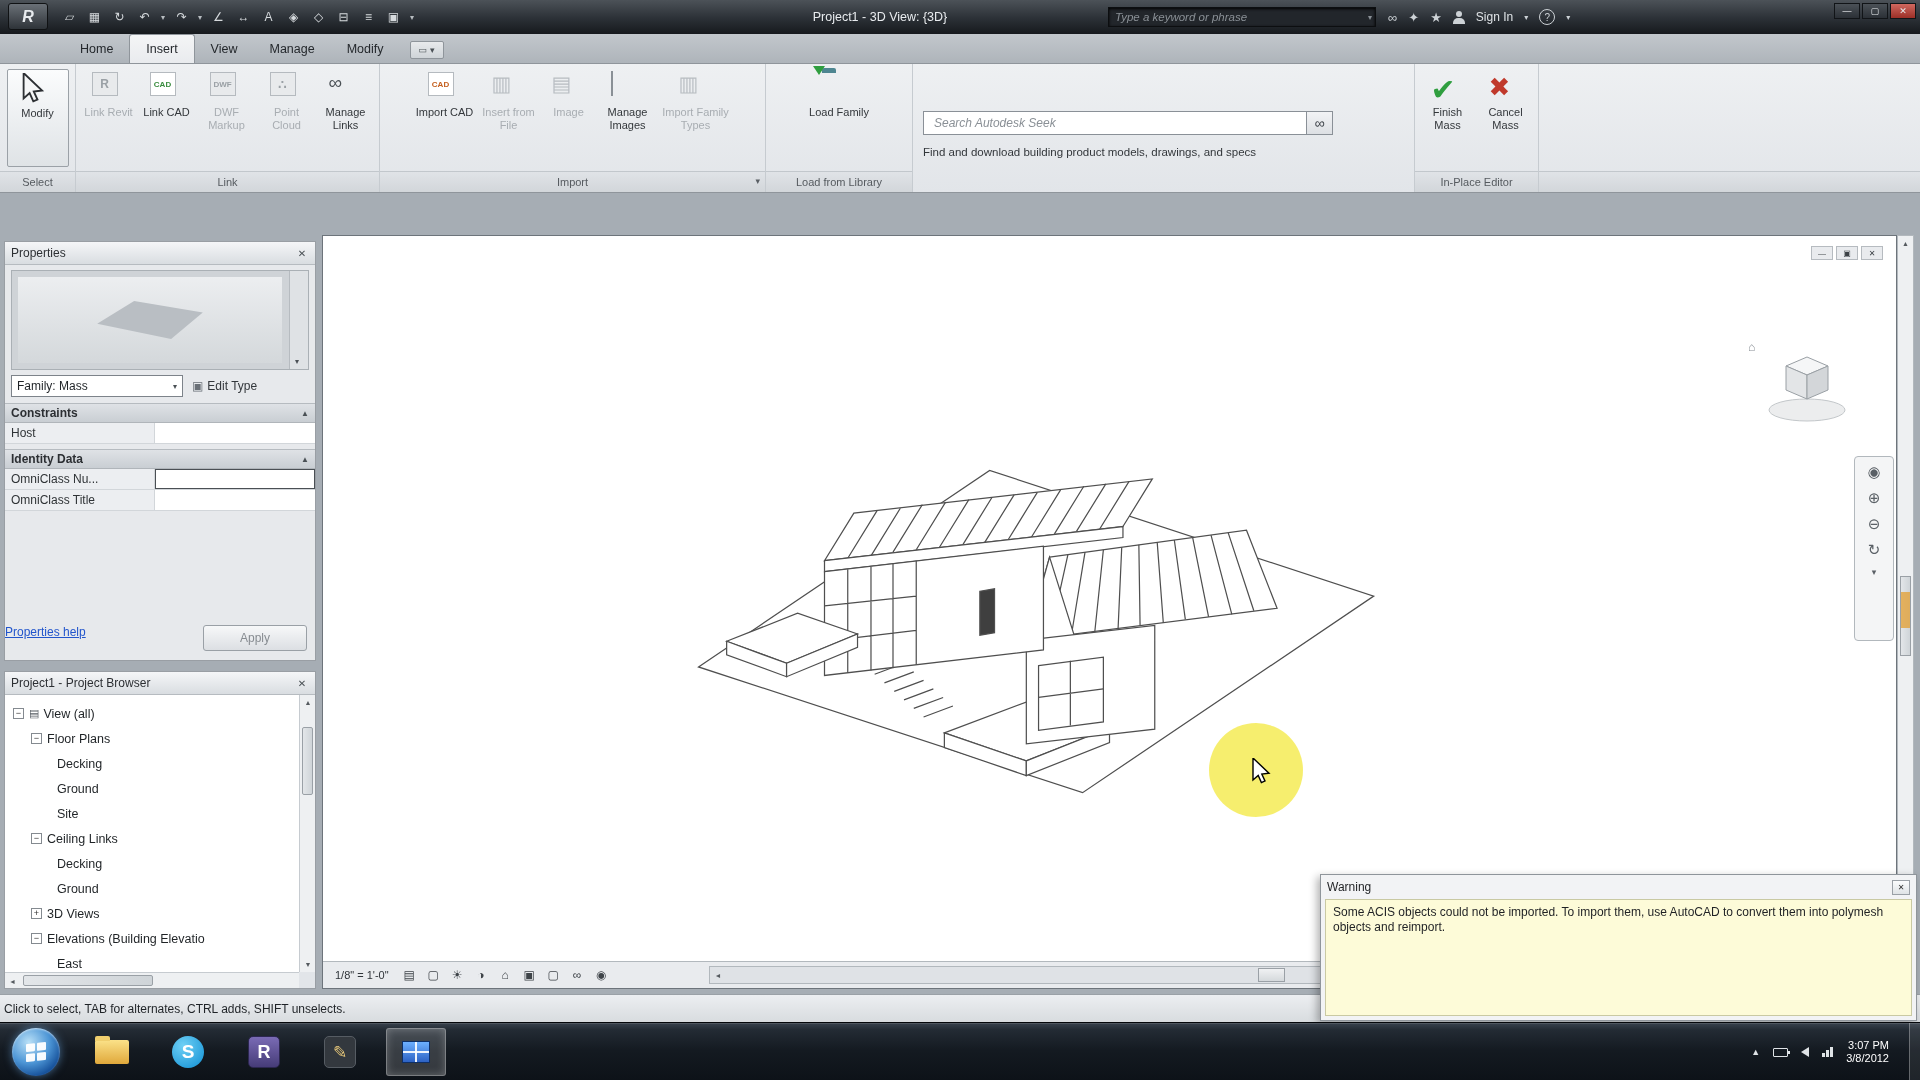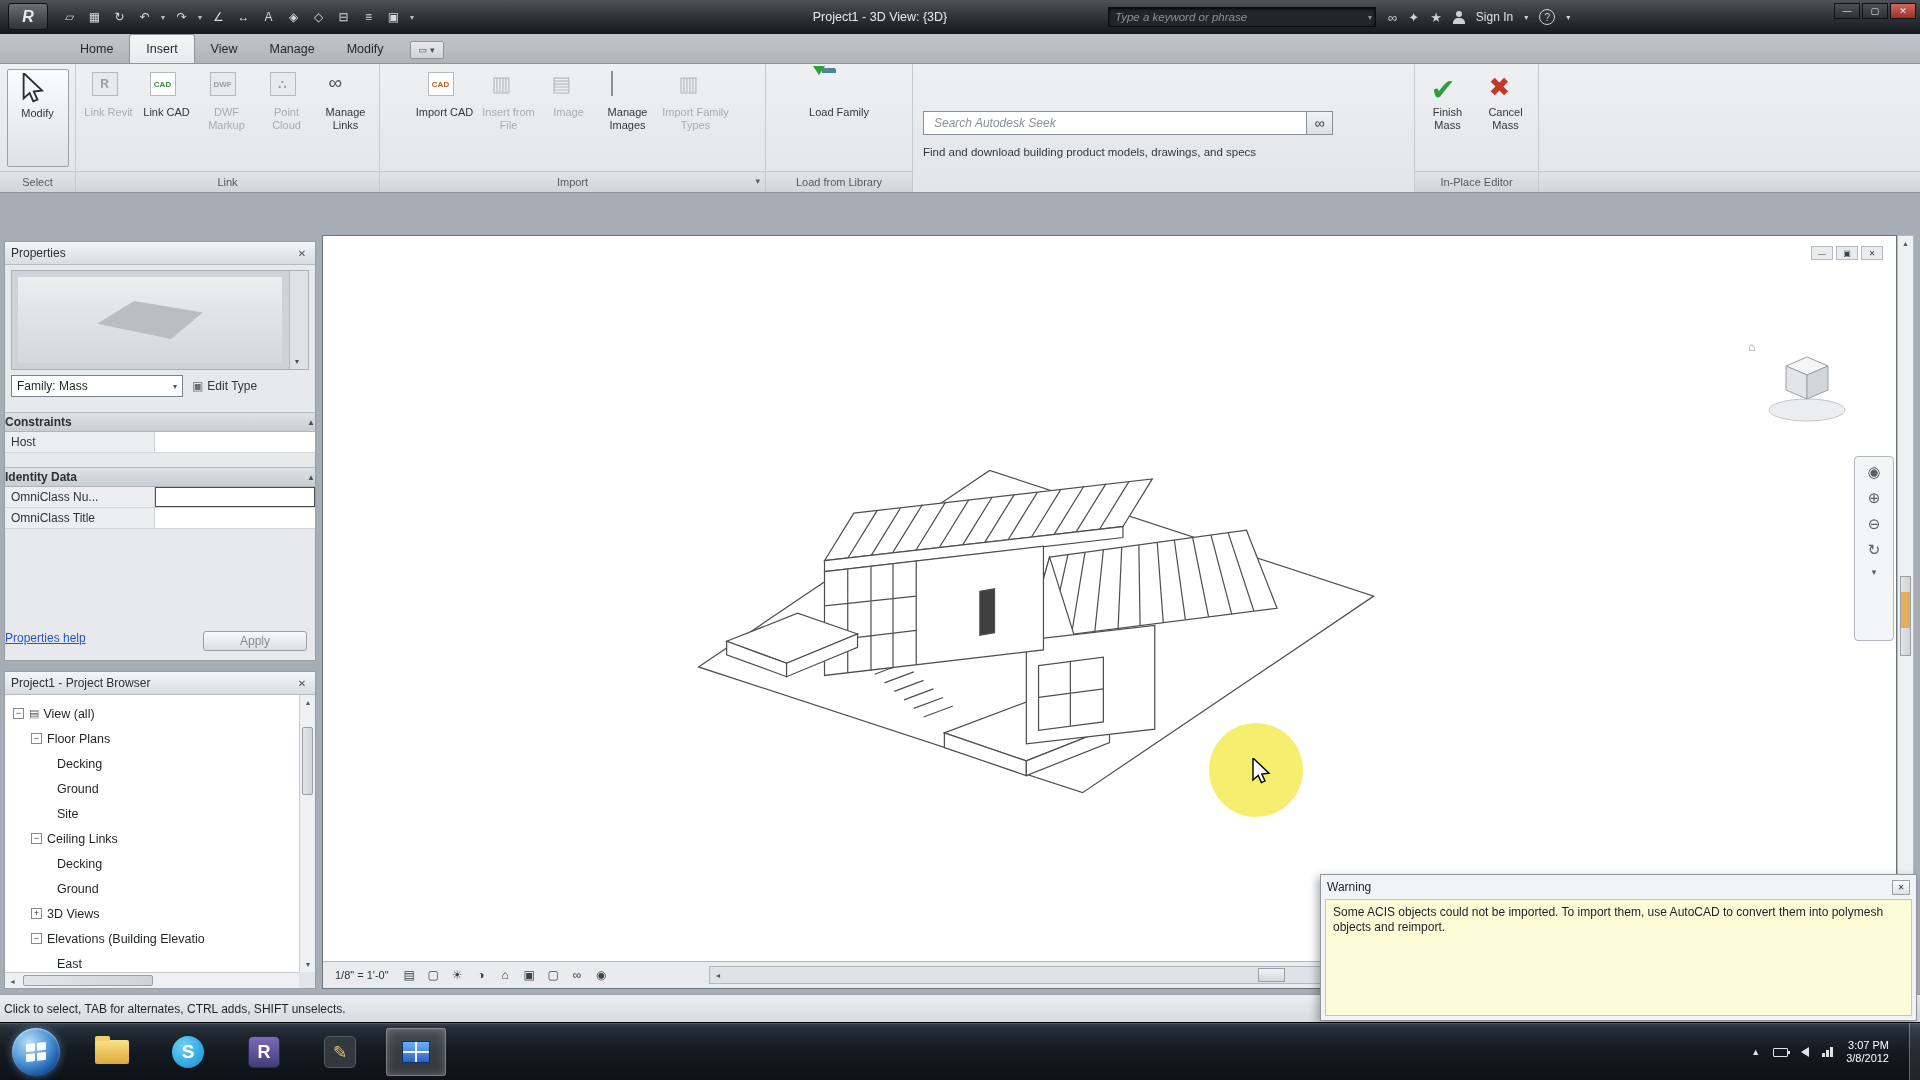--- a/index.html
+++ b/index.html
@@ -90,31 +90,31 @@
     clip-path:polygon(0 60%,35% 0,100% 30%,70% 100%); }
   #pprev .col { position:absolute; right:0; top:0; bottom:0; width:19px; background:#dfe2e5;
     border-left:1px solid #b6bbc0; }
   #pprev .col span { position:absolute; bottom:3px; left:5px; font-size:8px; color:#4a5055; }
   #ptyperow { display:flex; margin:0 6px; height:24px; align-items:center; }
   #family-combo { width:172px; height:22px; background:#fff; border:1px solid #7d838a; display:flex;
     align-items:center; font-size:12px; color:#1f2327; padding:0 5px; position:relative; }
   #family-combo .caret { margin-left:auto; font-size:8px; color:#4a5055; }
   #edit-type { margin-left:9px; display:flex; align-items:center; gap:4px; font-size:12px; color:#33373b; }
   #edit-type .g { font-size:12px; color:#6a7077; }
-  .psec { height:20px; margin-top:14px; background:linear-gradient(#dfe2e6,#c9ced3); border-top:1px solid #b6bbc0;
+  .psec { height:20px; margin-top:5px; background:linear-gradient(#dfe2e6,#c9ced3); border-top:1px solid #b6bbc0;
     border-bottom:1px solid #b0b5ba; display:flex; align-items:center; font-size:12px; font-weight:bold;
-    color:#2c2f33; padding:0 0;justify-content:space-between; }
+    color:#2c2f33; padding:0 6px;justify-content:space-between; }
   .psec .chev { margin-left:auto; font-size:8px; color:#4a5055; }
   .prow { display:flex; height:21px; border-bottom:1px solid #d2d6da; font-size:12px; }
   .plab { width:150px; background:#eceef1; border-right:1px solid #d2d6da; padding:3px 0 0 6px; color:#2f3336; }
   .pval { flex:1; background:#fff; }
   .pval input { width:100%; height:100%; border:1px solid #4a4f54; font-family:inherit; font-size:12px; padding:0 3px; }
   #pfoot { position:absolute; left:0; right:8px; bottom:9px; display:flex; align-items:flex-start; }
   #props-help { font-size:12px; color:#2255cc; text-decoration:underline; }
-  #apply-btn { margin-left:auto; width:104px; height:20px; background:linear-gradient(#f7f8f9,#dcdfe3);
+  #apply-btn { margin-left:auto; width:104px; height:26px; background:linear-gradient(#f7f8f9,#dcdfe3);
     border:1px solid #9aa0a6; border-radius:3px; font-size:12px; color:#878c91; }
 
   #browser { top:671px; height:318px; background:#fff; }
   #btree { position:absolute; left:0; top:23px; right:16px; bottom:16px; overflow:hidden; padding-top:6px;
     font-size:12.5px; color:#1f2326; }
   .trow { height:25px; display:flex; align-items:center; }
   .exp { width:11px; height:11px; border:1px solid #848a90; background:#fff; font-size:9px; line-height:9px;
     text-align:center; margin-right:5px; color:#333; flex:none; }
   .vicon { font-size:11px; color:#5a6066; margin-right:4px; }
   .sb-v { position:absolute; right:0; top:23px; bottom:16px; width:16px; background:#eef0f2; border-left:1px solid #c6cbd0; }

